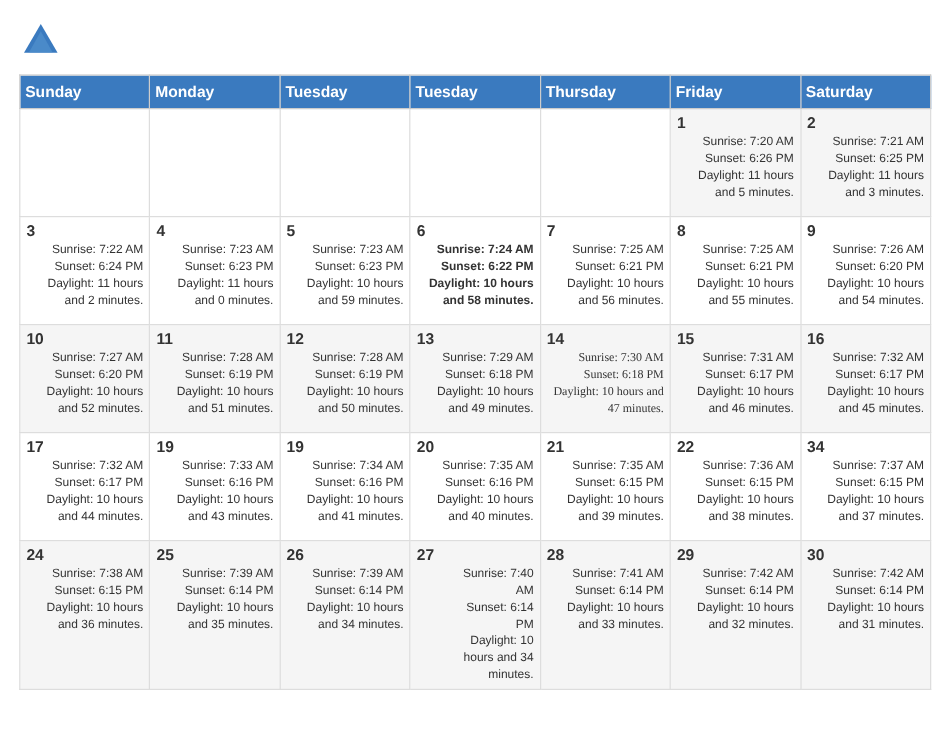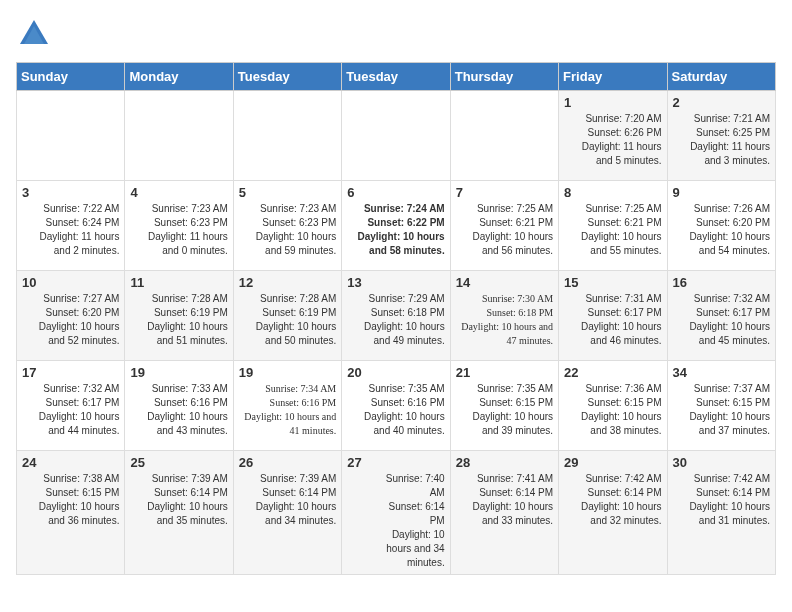--- a/index.html
+++ b/index.html
@@ -241,21 +241,21 @@
 Daylight: 10 hours and 44 minutes.</div>
         </td>
         <td>
           <span class="day-num">19</span>
           <div class="day-info" style="white-space: pre-line;">Sunrise: 7:33 AM
 Sunset: 6:16 PM
 Daylight: 10 hours and 43 minutes.</div>
         </td>
         <td>
           <span class="day-num">19</span>
-          <div class="day-info" style="white-space: pre-line; font-family: Liberation Serif, serif;">Sunrise: 7:34 AM
+          <div class="day-info" style="white-space: pre-line;">Sunrise: 7:34 AM
 Sunset: 6:16 PM
 Daylight: 10 hours and 41 minutes.</div>
         </td>
         <td>
           <span class="day-num">20</span>
           <div class="day-info" style="white-space: pre-line;">Sunrise: 7:35 AM
 Sunset: 6:16 PM
 Daylight: 10 hours and 40 minutes.</div>
         </td>
         <td>

